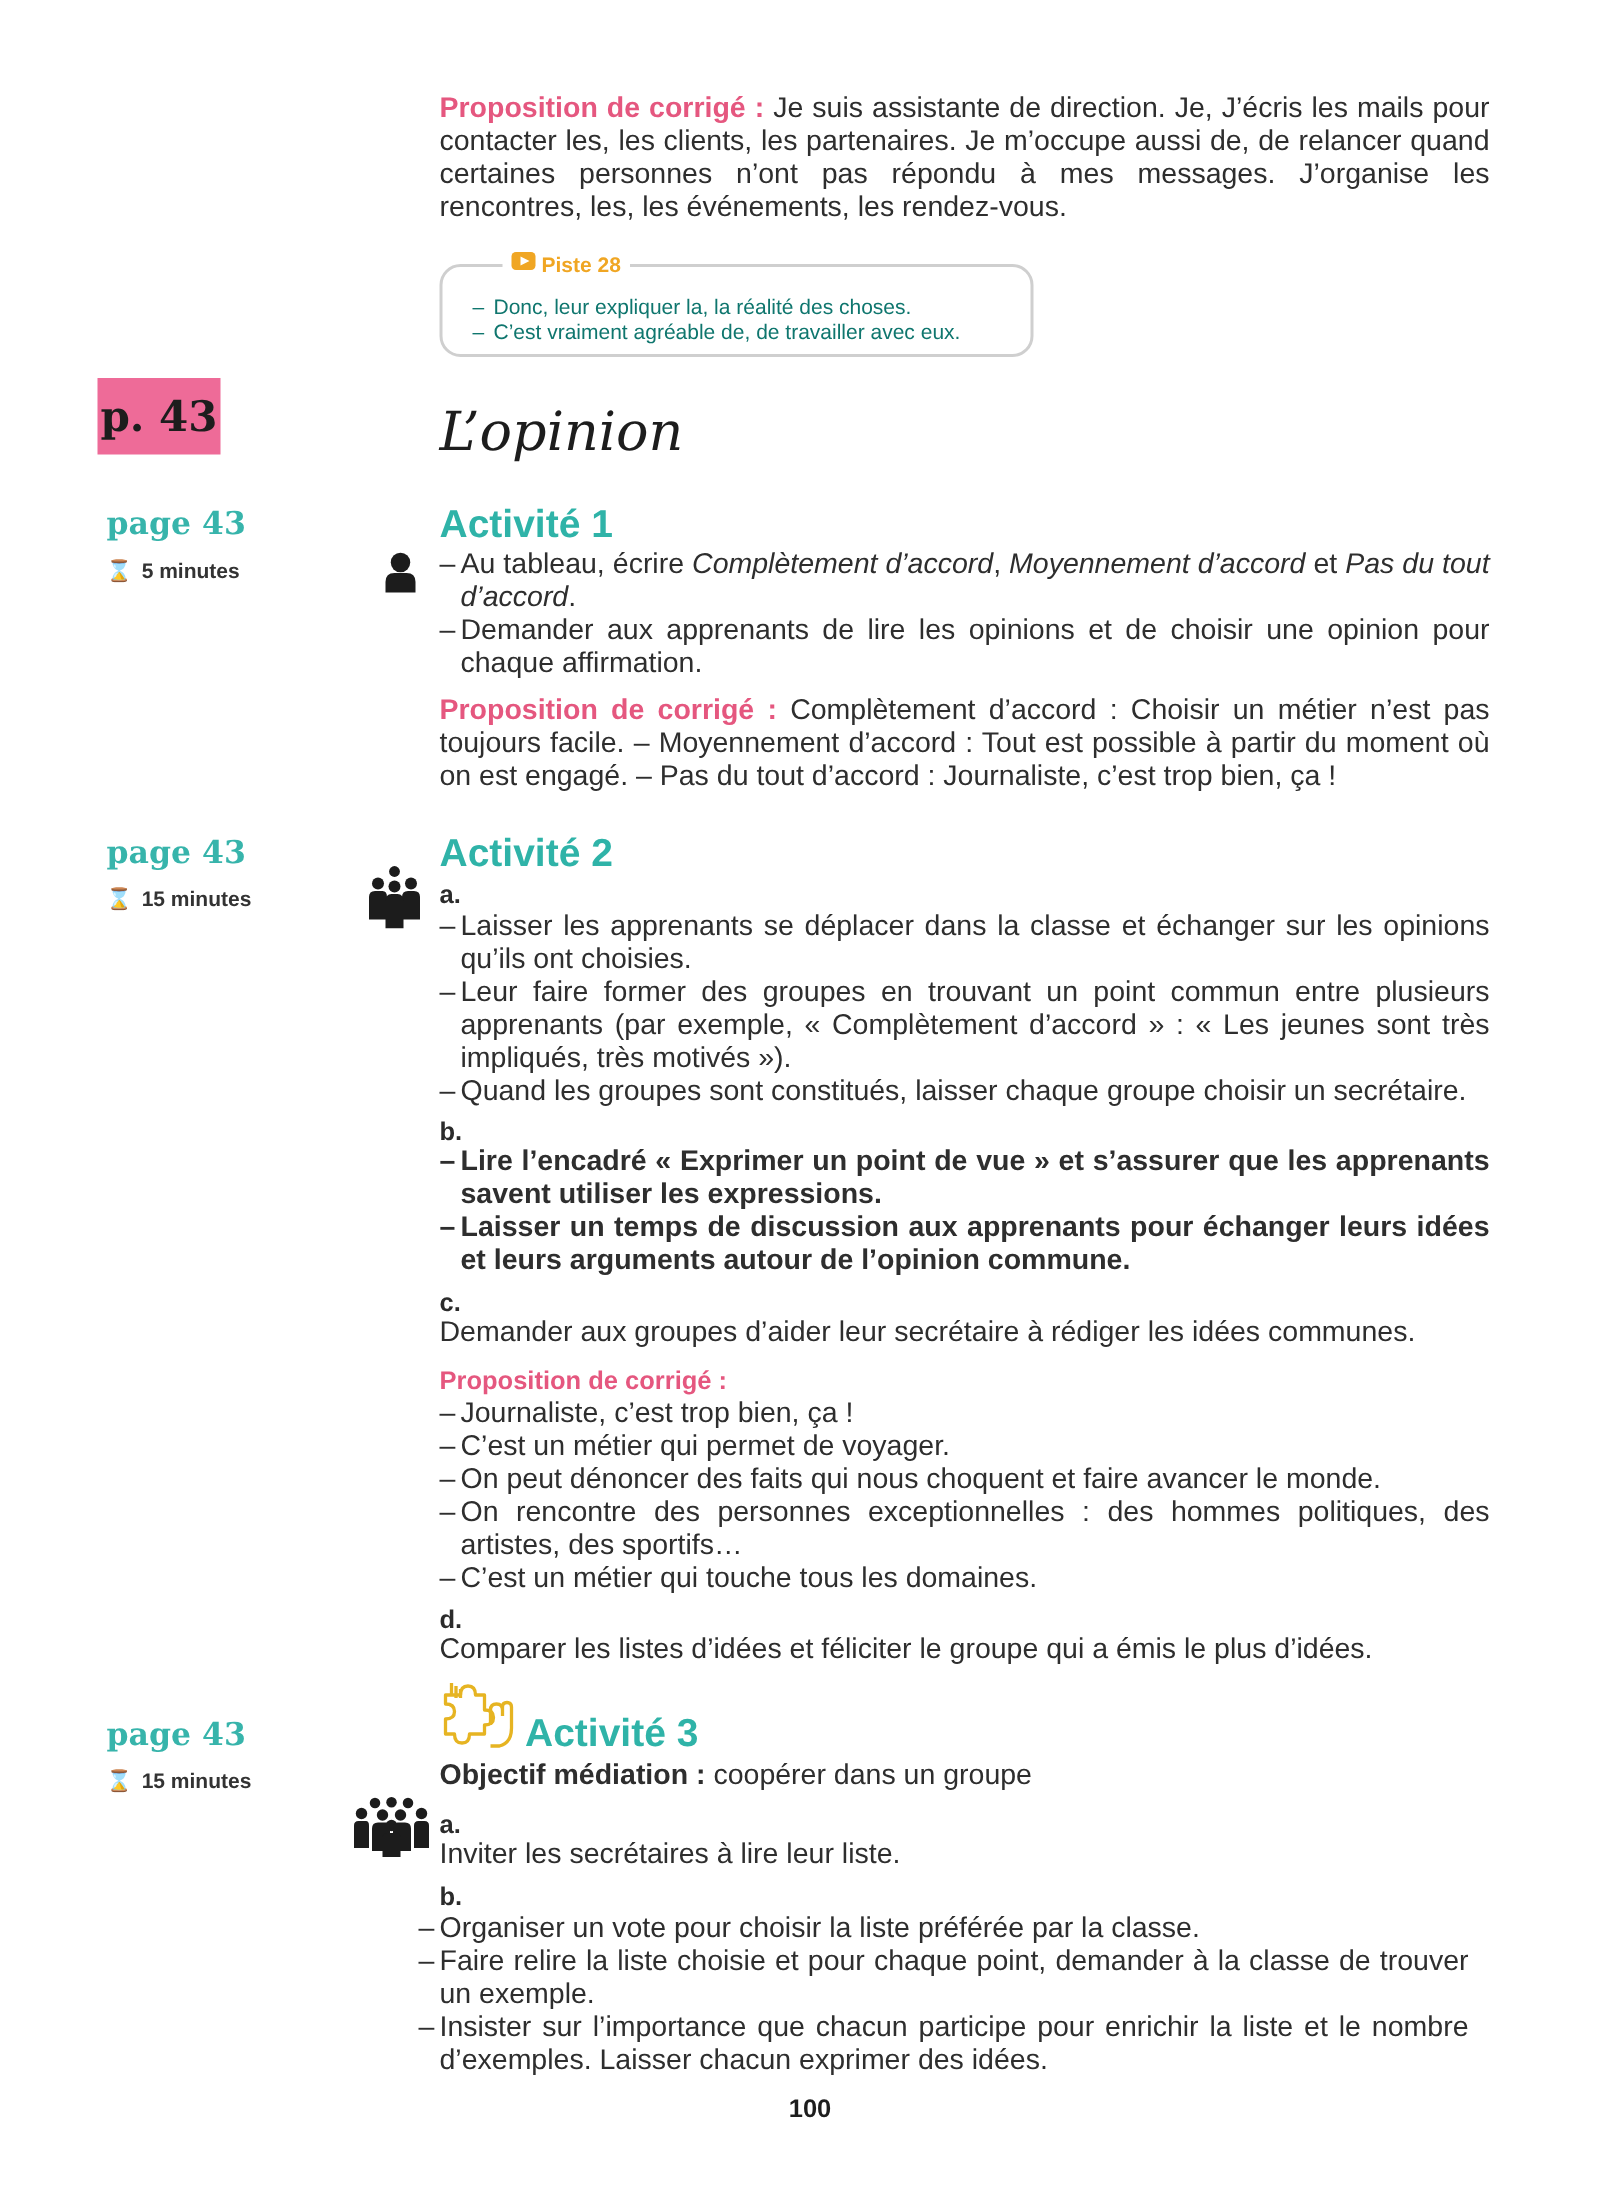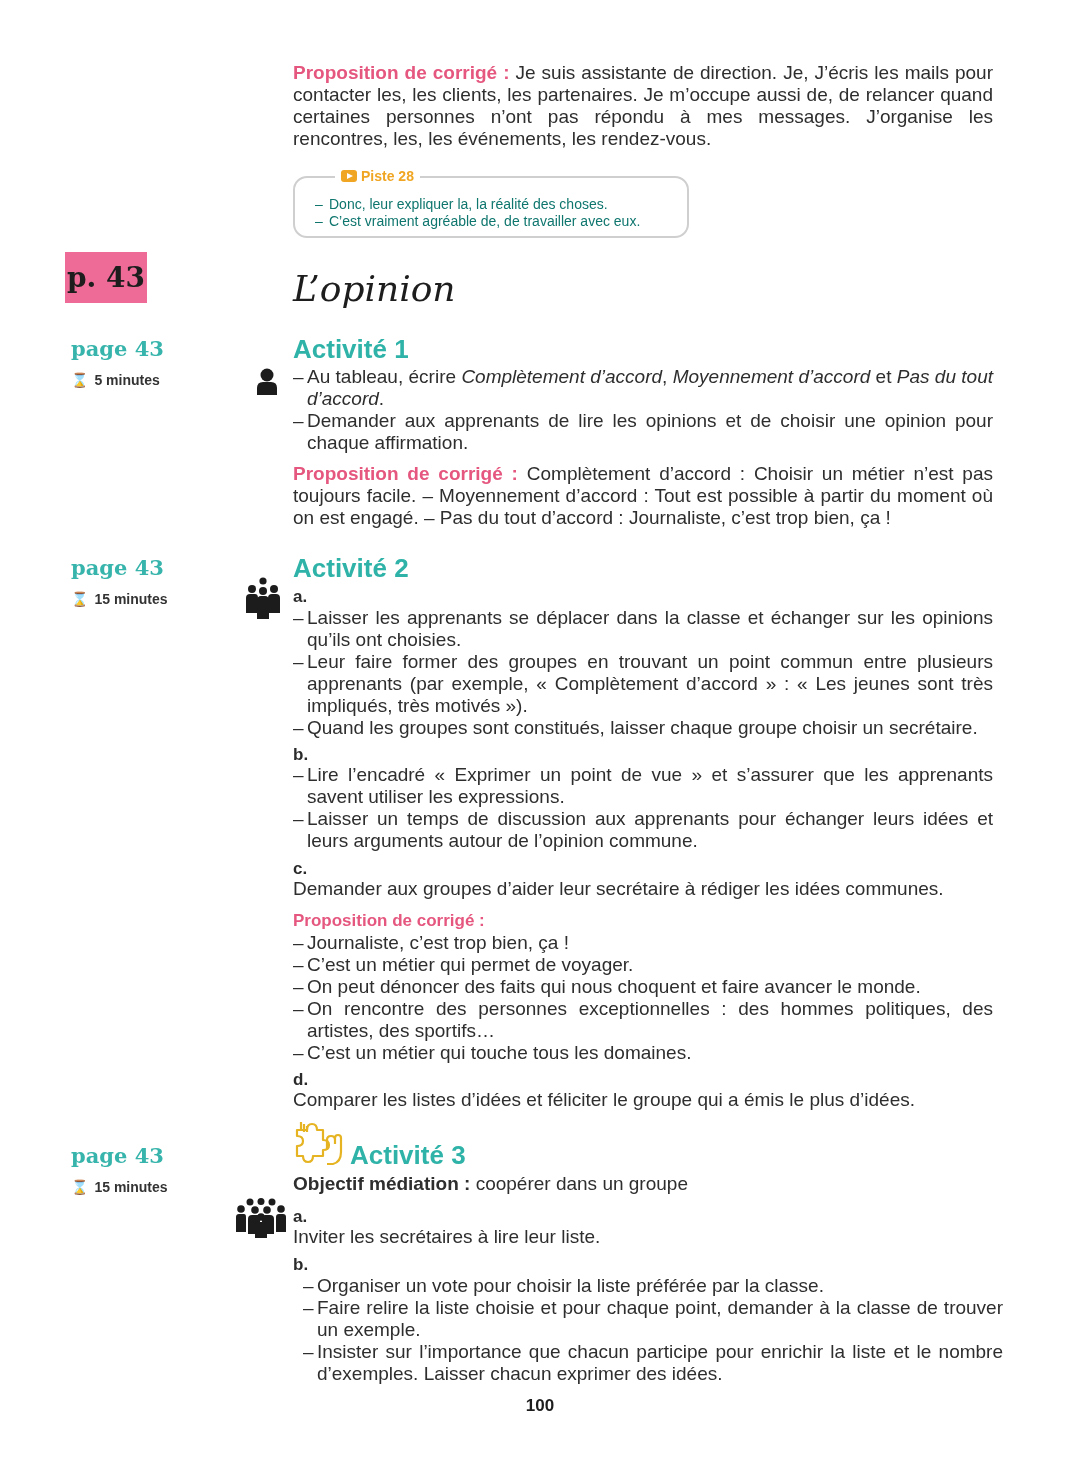--- a/index.html
+++ b/index.html
@@ -10,21 +10,21 @@
   .pink { color:#e5577f; font-weight:bold; }
   .act-title { font-size:26px; font-weight:bold; color:#2fb3a8; line-height:26px; }
   .letter { font-weight:bold; font-size:17px; line-height:21px; color:#2b2b2b; }
   ul.dash { list-style:none; margin:0; padding:0; }
   ul.dash li { position:relative; padding-left:14px; text-align:justify; }
   ul.dash li::before { content:"–"; position:absolute; left:0; top:0; }
   .side-page { font-family:"DejaVu Serif", serif; font-weight:bold; font-size:21px; color:#37b4ab; }
   .side-time { font-size:14px; font-weight:bold; color:#333; display:flex; align-items:center; gap:6px; }
   .hourglass { font-size:14px; font-weight:normal; color:#444; }
   .piste-box { border:2px solid #cfcfcf; border-radius:14px; }
-  .piste-label { background:#fff; color:#f0a623; font-weight:bold; font-size:14px; padding:0 6px; display:flex; align-items:center; gap:4px; }
+  .piste-label { background:#fff; color:#f0a623; font-weight:bold; font-size:14px; padding:0 6px; display:flex; gap:4px; }
   .play { width:16px; height:12px; background:#f0a623; border-radius:3px; position:relative; display:inline-block; }
   .play::after { content:""; position:absolute; left:6px; top:3px; border-left:6px solid #fff; border-top:3px solid transparent; border-bottom:3px solid transparent; }
   .ptag { background:#ee6b98; width:82px; height:51px; display:flex; align-items:center; justify-content:center;
           font-family:"DejaVu Serif", serif; font-weight:bold; font-size:28px; color:#1d1d1d; }
   .section-title { font-family:"DejaVu Serif", serif; font-size:36px; color:#1d1d1d; font-style:italic; }
   em { font-style:italic; }
 </style>
 </head>
 <body>
 
@@ -87,21 +87,21 @@
     </g>
   </svg>
 </div>
 <div class="abs letter" style="left:293px; top:586px;">a.</div>
 <ul class="dash abs body-text" style="left:293px; top:607px; width:700px;">
   <li>Laisser les apprenants se déplacer dans la classe et échanger sur les opinions qu’ils ont choisies.</li>
   <li>Leur faire former des groupes en trouvant un point commun entre plusieurs apprenants (par exemple, « Complètement d’accord » : « Les jeunes sont très impliqués, très motivés »).</li>
   <li>Quand les groupes sont constitués, laisser chaque groupe choisir un secrétaire.</li>
 </ul>
 <div class="abs letter" style="left:293px; top:744px;">b.</div>
-<ul class="dash abs body-text" style="left:293px; top:764px; width:700px;">
+<ul class="dash abs body-text" style="left:293px; top:764px; width:700px;font-weight:bold;">
   <li>Lire l’encadré « Exprimer un point de vue » et s’assurer que les apprenants savent utiliser les expressions.</li>
   <li>Laisser un temps de discussion aux apprenants pour échanger leurs idées et leurs arguments autour de l’opinion commune.</li>
 </ul>
 <div class="abs letter" style="left:293px; top:858px;">c.</div>
 <div class="abs body-text" style="left:293px; top:878px; width:700px;">Demander aux groupes d’aider leur secrétaire à rédiger les idées communes.</div>
 <div class="abs pink" style="left:293px; top:910px; font-size:17px; line-height:22px;">Proposition de corrigé :</div>
 <ul class="dash abs body-text" style="left:293px; top:932px; width:700px;">
   <li>Journaliste, c’est trop bien, ça !</li>
   <li>C’est un métier qui permet de voyager.</li>
   <li>On peut dénoncer des faits qui nous choquent et faire avancer le monde.</li>
@@ -143,19 +143,19 @@
       <path d="M40 34 V19 Q40 16 43 16 H47 Q50 16 50 19 V34 Z"></path>
       <path d="M12 36 V21 Q12 17 16 17 H22 Q24 17 24 21 V36 Z"></path>
       <path d="M26 36 V21 Q26 17 29 17 H34 Q38 17 38 21 V36 Z"></path>
       <path d="M19 40 V27 Q19 24 22 24 H28 Q31 24 31 27 V40 Z"></path>
     </g>
   </svg>
 </div>
 <div class="abs letter" style="left:293px; top:1206px;">a.</div>
 <div class="abs body-text" style="left:293px; top:1226px; width:700px;">Inviter les secrétaires à lire leur liste.</div>
 <div class="abs letter" style="left:293px; top:1254px;">b.</div>
-<ul class="dash abs body-text" style="left:303px; top:1275px; width:700px;">
+<ul class="dash abs body-text" style="left:279px; top:1275px; width:700px;">
   <li>Organiser un vote pour choisir la liste préférée par la classe.</li>
   <li>Faire relire la liste choisie et pour chaque point, demander à la classe de trouver un exemple.</li>
   <li>Insister sur l’importance que chacun participe pour enrichir la liste et le nombre d’exemples. Laisser chacun exprimer des idées.</li>
 </ul>
 
 <div class="abs" style="left:520px; top:1396px; width:40px; text-align:center; font-weight:bold; font-size:17px; color:#1d1d1d;">100</div>
 
 </body></html>

